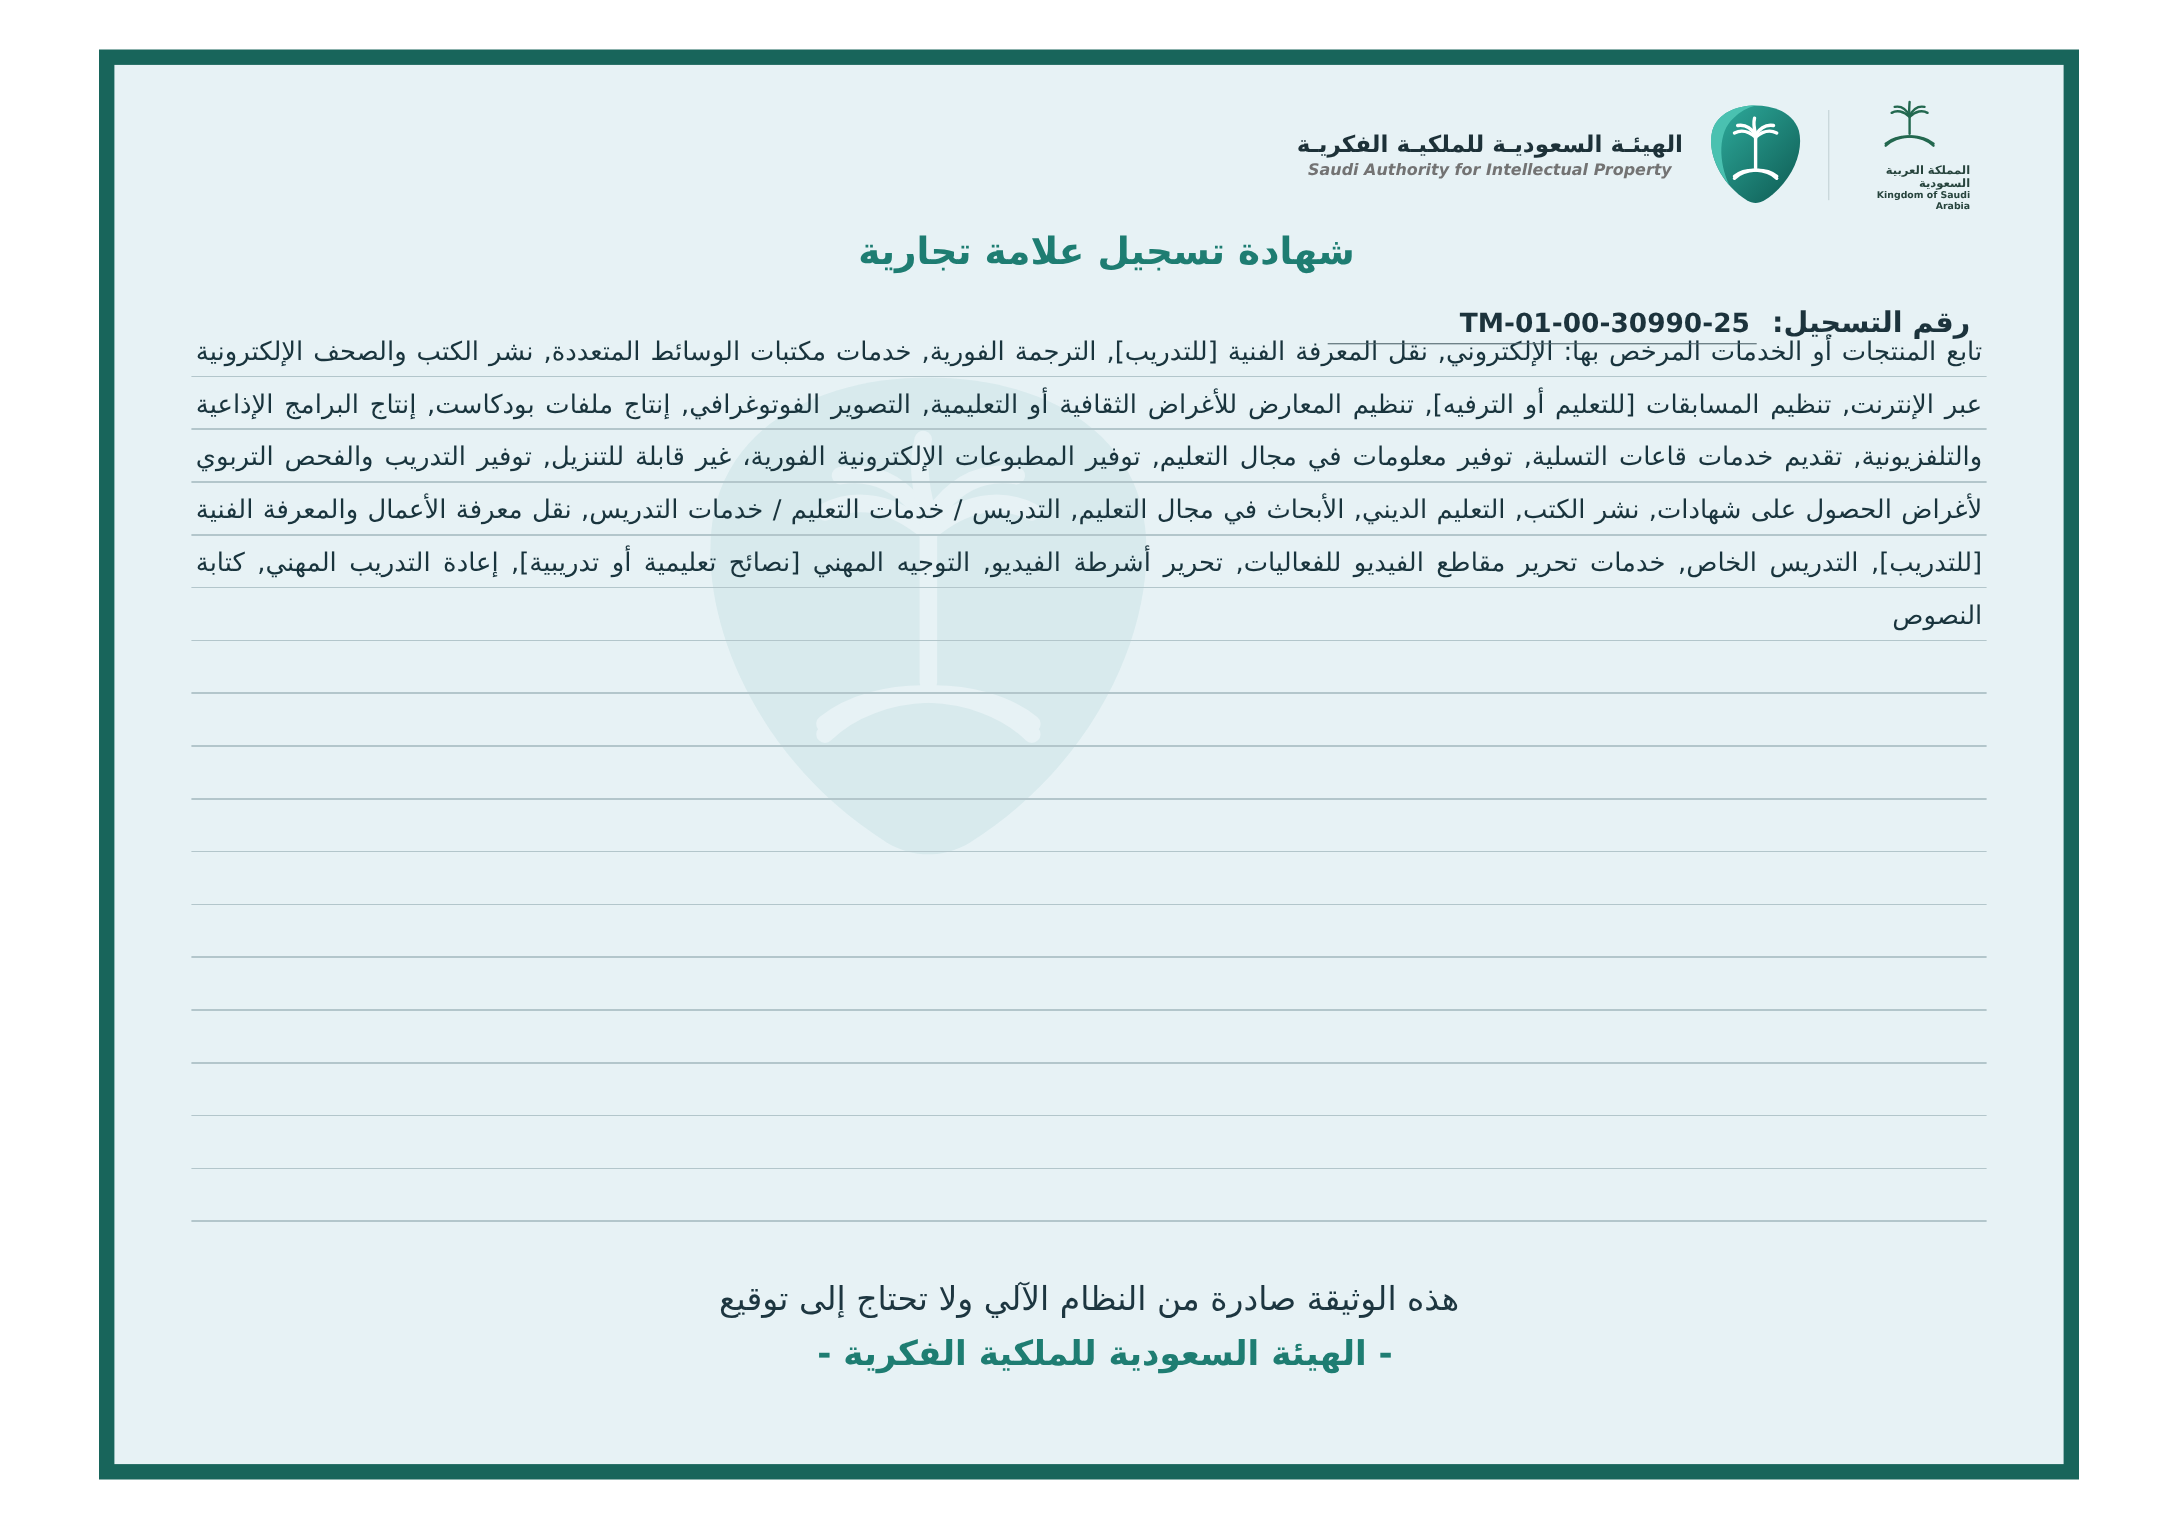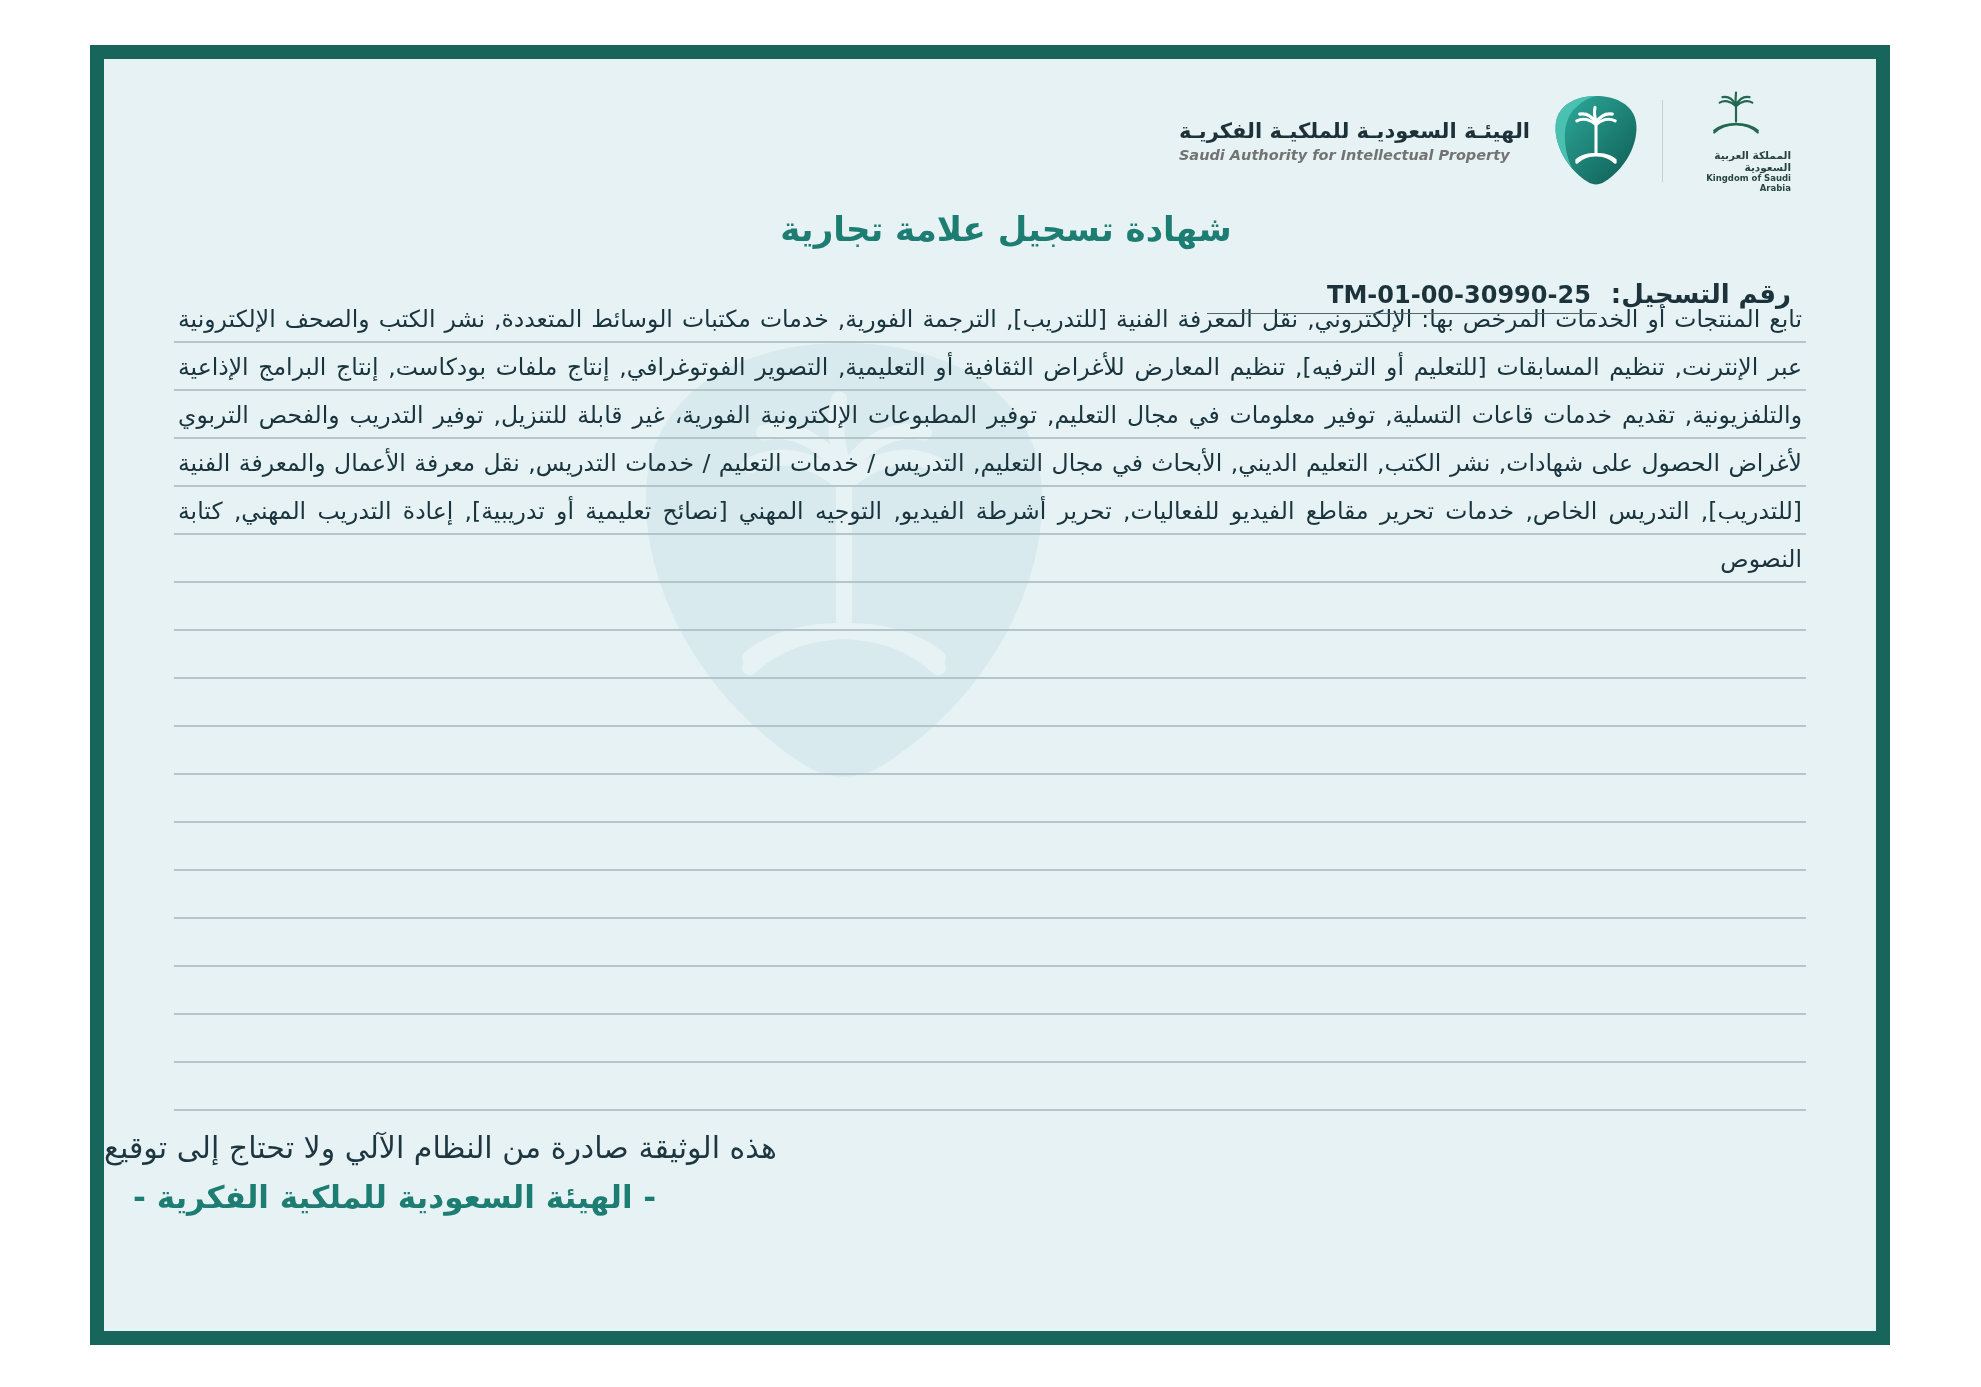--- a/index.html
+++ b/index.html
@@ -41,21 +41,21 @@
   .header {
     position: absolute;
     top: 30px;
     right: 85px;
     display: flex;
     direction: ltr;
     align-items: center;
     gap: 18px;
     z-index: 5;
   }
-  .saip-text { text-align: left; }
+  .saip-text { text-align: center; }
   .saip-ar {
     font-size: 21px;
     font-weight: bold;
     color: #1d3138;
     letter-spacing: 0.5px;
     direction: rtl;
   }
   .saip-en {
     font-size: 14.5px;
     font-weight: bold;
@@ -145,24 +145,24 @@
     direction: rtl;
     text-align: justify;
     font-size: 23.5px;
     line-height: 48px;
     color: #19343d;
   }
 
   
   .footer {
     position: absolute;
-    top: 1071px;
+    top: 1105px;
     left: 0;
     right: 0;
-    text-align: left;
+    text-align: center;
     z-index: 5;
   }
   .footer-line1 {
     font-size: 30px;
     color: #1d3640;
   }
   .footer-line2 {
     margin-top: 14px;
     font-size: 31px;
     font-weight: bold;

